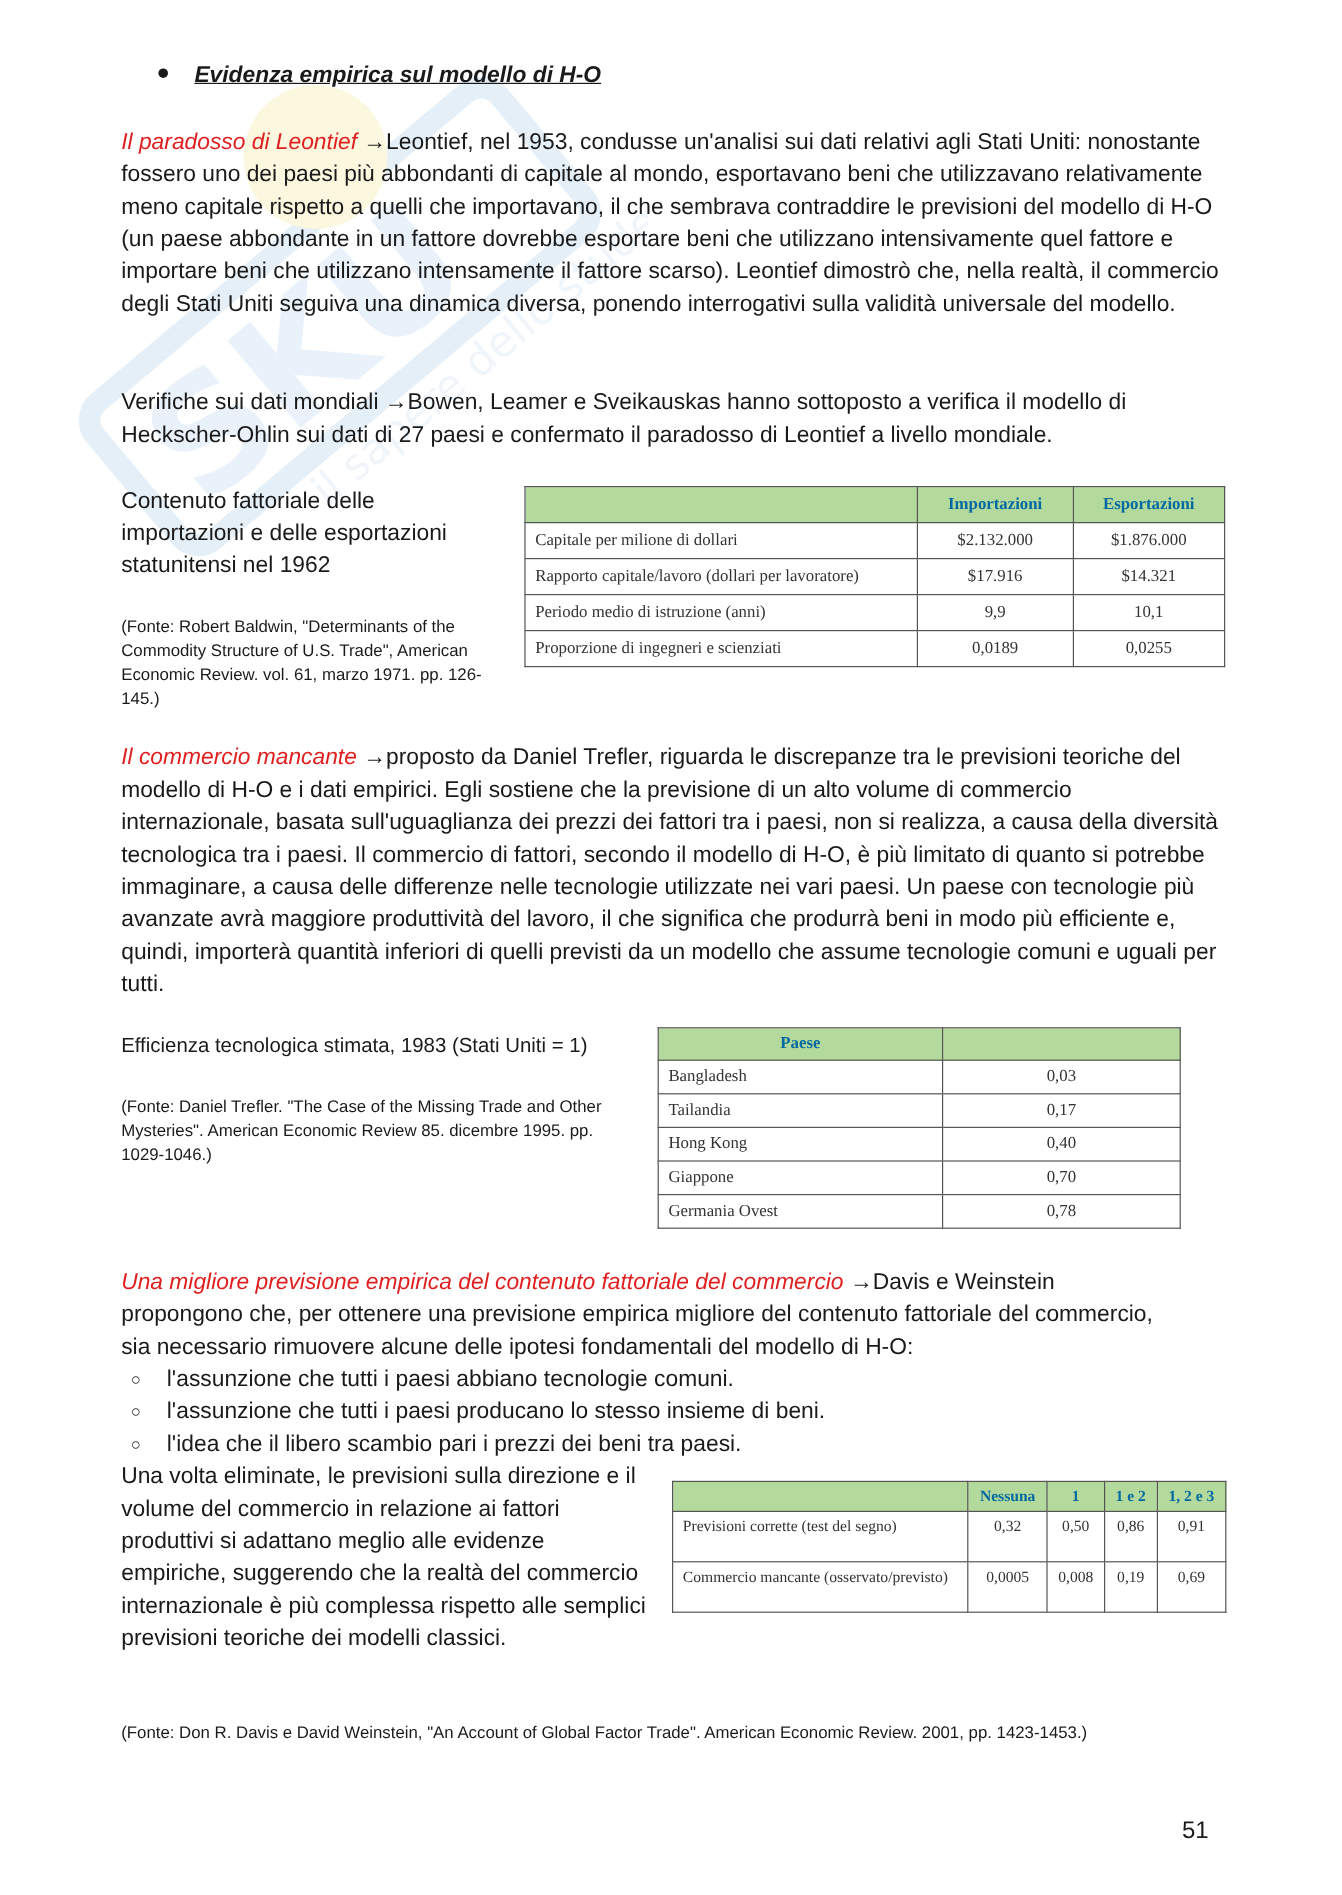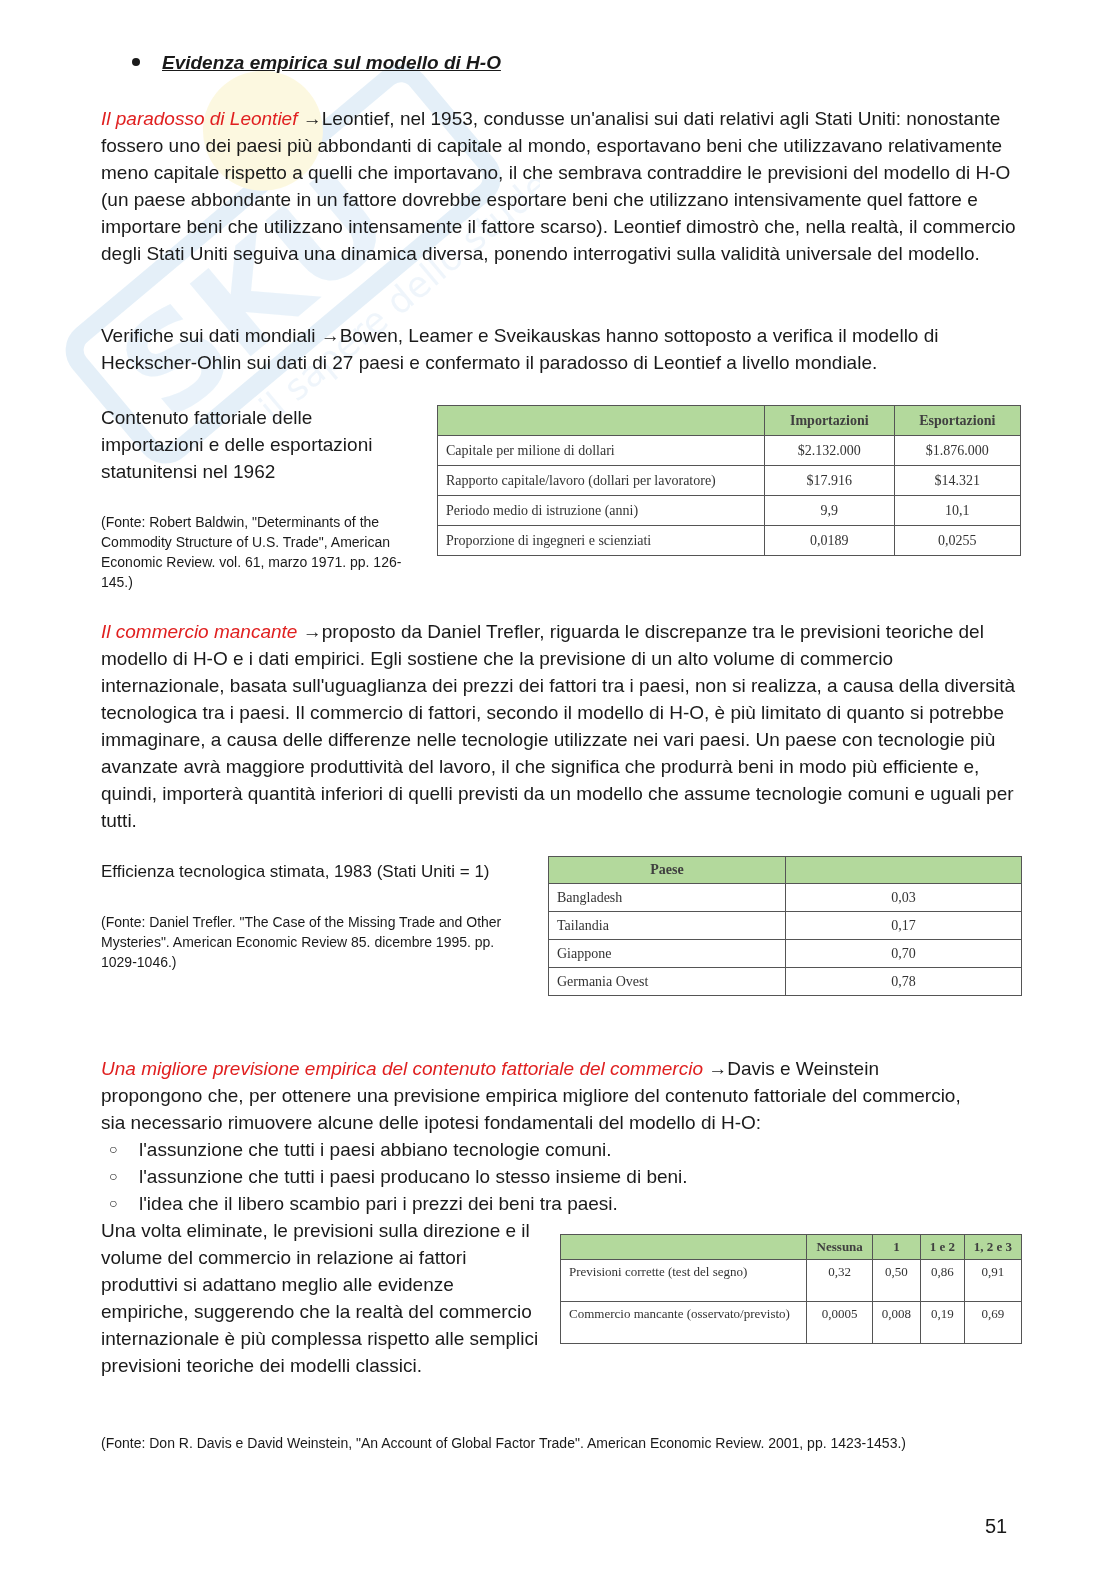--- a/index.html
+++ b/index.html
@@ -8,21 +8,21 @@
   .watermark { position: absolute; left: 20px; top: 40px; width: 520px; height: 440px; pointer-events: none; opacity: 0.55; }
   .abs { position: absolute; }
   .heading { left: 132px; top: 52px; font-size: 19px; font-weight: bold; font-style: italic; text-decoration: underline; }
   .heading .bullet { display: inline-block; width: 8px; height: 8px; border-radius: 50%; background: #1a1a1a; margin-right: 22px; vertical-align: middle; position: relative; top: -2px; }
   .para { left: 101px; width: 915px; font-size: 19px; line-height: 27px; }
   .red { color: #e02020; font-style: italic; margin-top: 42px; }
   .side { left: 101px; font-size: 19px; line-height: 27px; }
   .src { left: 101px; font-size: 14px; line-height: 20px; }
   table.t { position: absolute; border-collapse: collapse; font-family: "Liberation Serif", serif; font-size: 14px; color: #333; }
   table.t td, table.t th { border: 1.5px solid #555; padding: 0 8px; }
-  table.t th { background: #b3d99c; font-weight: bold; color: #404040; }
+  table.t th { background: #b3d99c; font-weight: bold; color: #0369a1; }
   table.t td.num { text-align: center; }
   .sub-list { left: 101px; font-size: 19px; line-height: 27px; }
   .sub-list .li { display: flex; }
   .sub-list .mark { width: 38px; padding-left: 8px; box-sizing: border-box; font-size: 14px; }
   .pageno { left: 985px; top: 1515px; font-size: 20px; }
 </style>
 </head>
 <body>
 
 <svg class="watermark" viewBox="0 0 520 440">
@@ -82,33 +82,37 @@
   </table>
 
 <div class="abs para" style="top:618px;">
   <span class="red">Il commercio mancante</span>
   <span>→</span><span>proposto da Daniel Trefler, riguarda le discrepanze tra le previsioni teoriche del modello di H-O e i dati empirici. Egli sostiene che la previsione di un alto volume di commercio internazionale, basata sull'uguaglianza dei prezzi dei fattori tra i paesi, non si realizza, a causa della diversità tecnologica tra i paesi. Il commercio di fattori, secondo il modello di H-O, è più limitato di quanto si potrebbe immaginare, a causa delle differenze nelle tecnologie utilizzate nei vari paesi. Un paese con tecnologie più avanzate avrà maggiore produttività del lavoro, il che significa che produrrà beni in modo più efficiente e, quindi, importerà quantità inferiori di quelli previsti da un modello che assume tecnologie comuni e uguali per tutti.</span>
 </div>
 
 <div class="abs" style="left:101px; top:862px; font-size:17px;">Efficienza tecnologica stimata, 1983 (Stati Uniti = 1)</div>
 <div class="abs src" style="top:912px; width:430px;">(Fonte: Daniel Trefler. "The Case of the Missing Trade and Other Mysteries". American Economic Review 85. dicembre 1995. pp. 1029-1046.)</div>
 
-<table class="t" style="left:548px; top:856px; width:474px;padding-left:27px;">
+<table class="t" style="left:548px; top:856px; width:436px;padding-left:27px;">
   <tbody>
       <tr style="height:27px;">
     <th style="width:220px;">Paese</th>
     <th></th>
   </tr>
   <tr style="height:28px;">
     <td>Bangladesh</td>
     <td class="num">0,03</td>
   </tr>
   <tr style="height:28px;">
     <td>Tailandia</td>
     <td class="num">0,17</td>
+  </tr>
+  <tr style="height:28px;">
+    <td>Hong Kong</td>
+    <td class="num">0,40</td>
   </tr>
   <tr style="height:28px;">
     <td>Giappone</td>
     <td class="num">0,70</td>
   </tr>
   <tr style="height:28px;">
     <td>Germania Ovest</td>
     <td class="num">0,78</td>
   </tr>
 </tbody>

